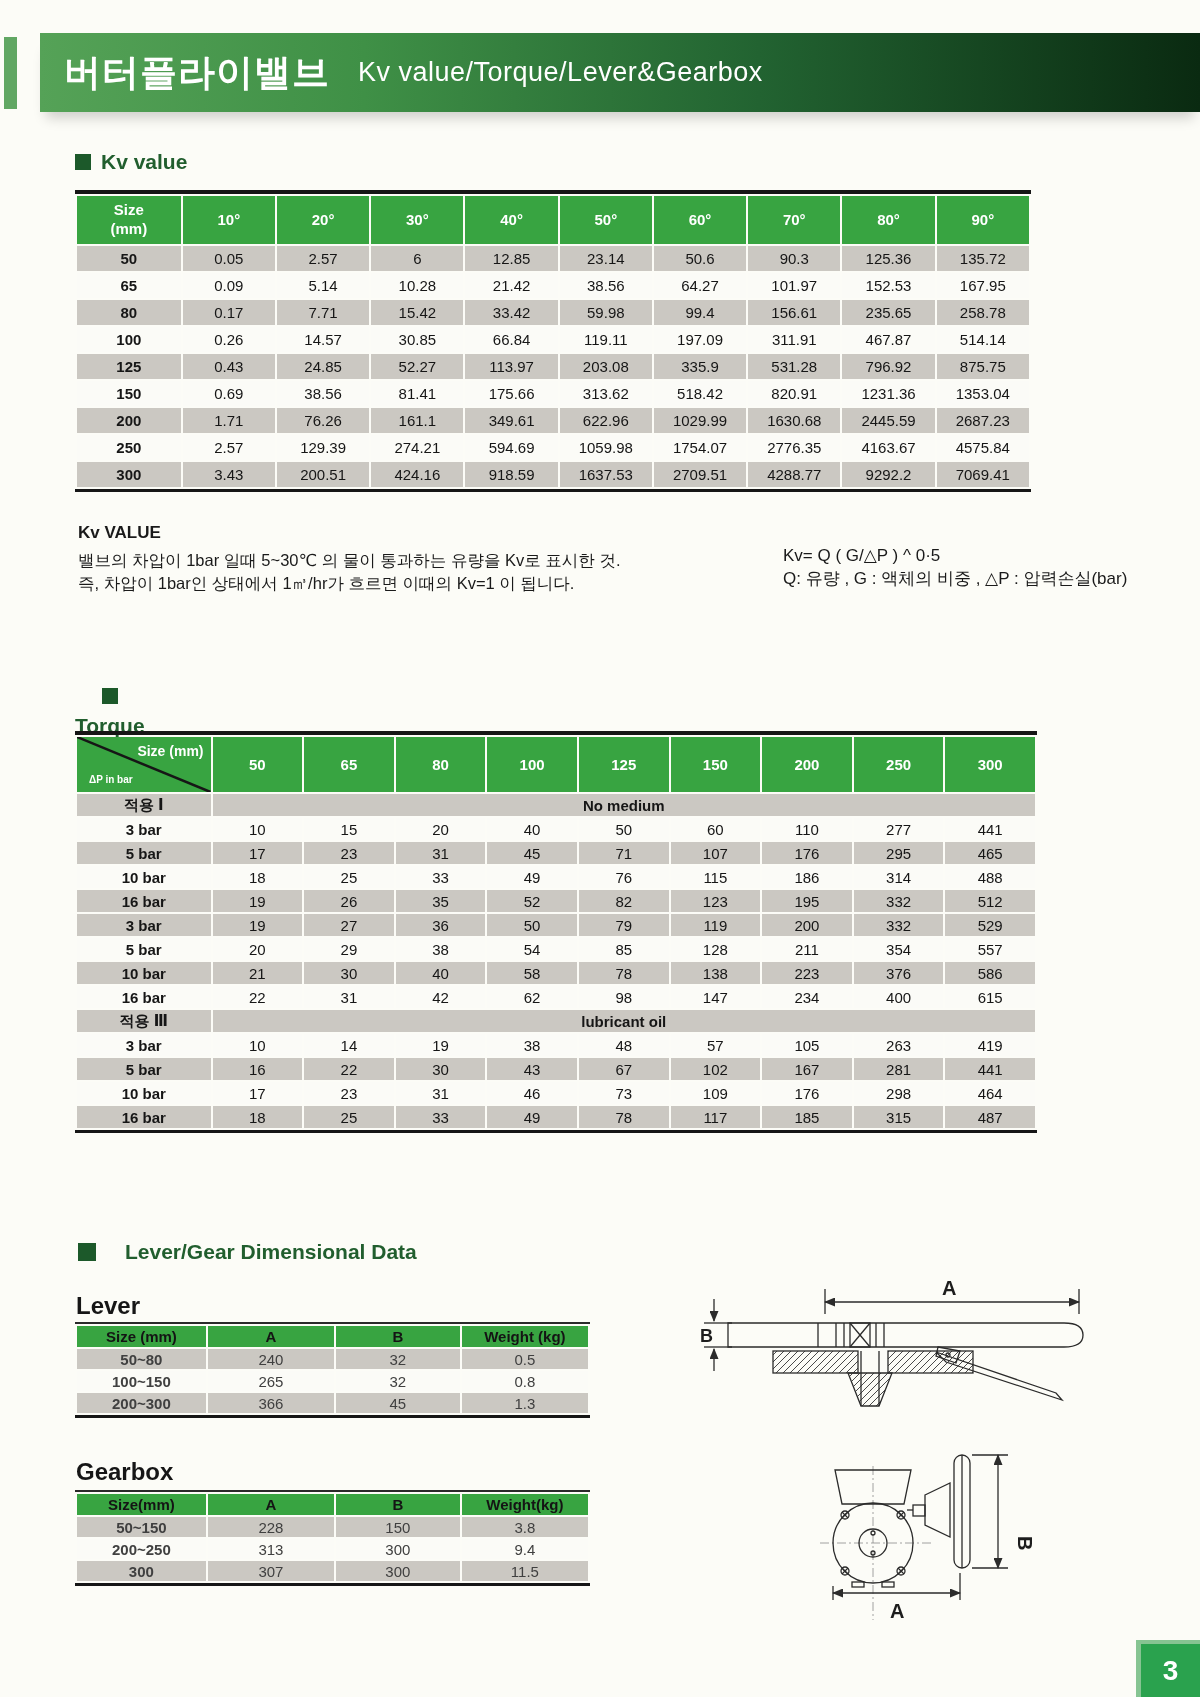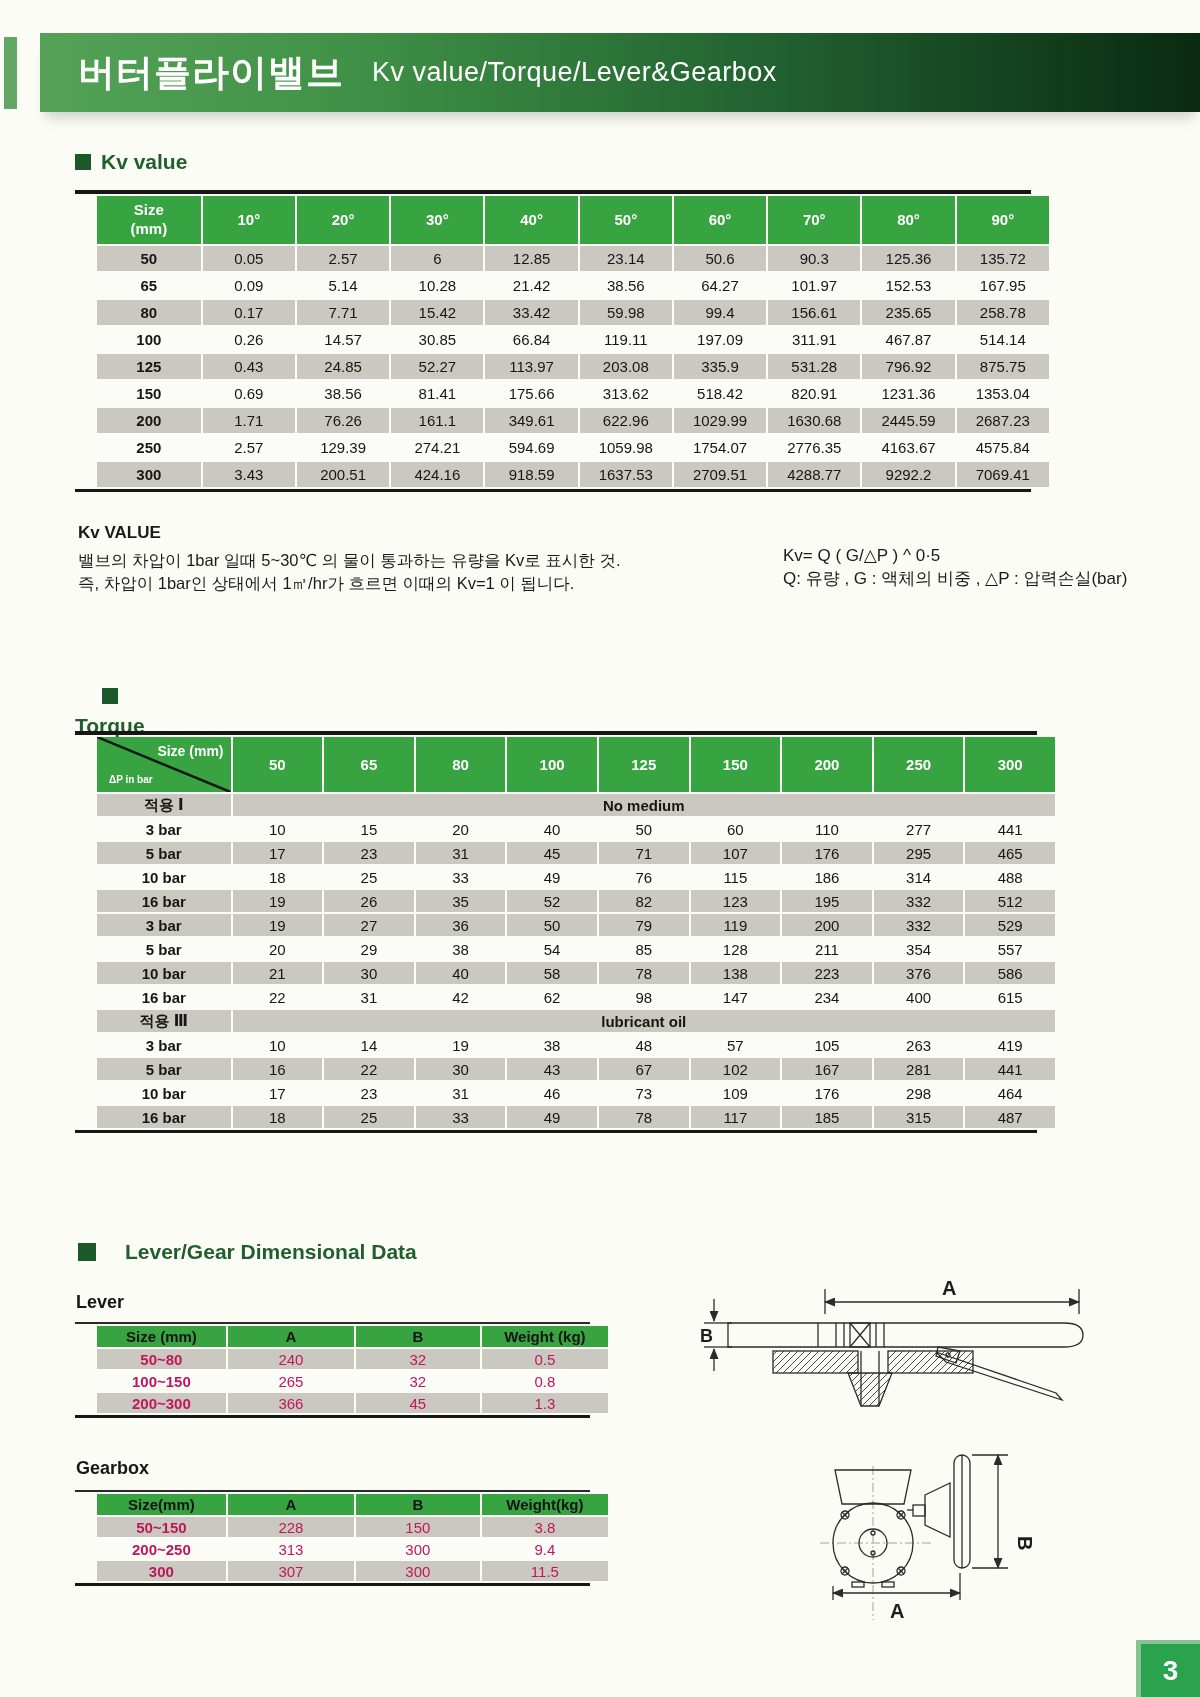--- a/index.html
+++ b/index.html
@@ -6,34 +6,34 @@
   html,body { background:#e9e9e6; }
   body { font-family:"Liberation Sans","DejaVu Sans",sans-serif; color:#1a1a1a; }
   .page { position:relative; width:1200px; height:1697px; margin:0 auto;
           background:#fcfcf7; overflow:hidden; }
 
   
   .accent-bar { position:absolute; left:4px; top:37px; width:13px; height:72px;
                 background:#61a763; }
   .banner { position:absolute; left:40px; top:33px; width:1160px; height:79px;
             background:linear-gradient(90deg,#55a257 0%,#3f9046 28%,#226331 62%,#0a2a11 100%);
-            display:flex; align-items:center; gap:28px; padding-left:38px;
+            display:flex; align-items:center; gap:28px; padding-left:24px;
             box-shadow:0 12px 12px -6px rgba(0,0,0,.18); }
   .banner-title { color:#fff; font-size:37px; font-weight:800; letter-spacing:1px; }
   .banner-subtitle { color:#fff; font-size:27px; font-weight:500; letter-spacing:.5px; }
 
   
   .section-heading { position:absolute; display:flex; align-items:center; gap:10px;
                      color:#215e2e; font-size:21px; font-weight:700; }
   .section-heading .sq { width:16px; height:16px; background:#1c592a; flex:none; }
   #dim-heading { gap:29px; }
   #dim-heading .sq { width:18px; height:18px; }
 
   
-  .tbl { width:100%; border-collapse:separate; border-spacing:2px; table-layout:fixed;margin-left:20px; }
+  .tbl { width:100%; border-collapse:separate; border-spacing:2px; table-layout:fixed; }
   .tbl th, .tbl td { text-align:center; vertical-align:middle; overflow:hidden; white-space:nowrap; }
   tr.row-gray td { background:#cbc8c2; }
   tr.row-white td { background:#fbfbf7; }
   .size-cell { font-weight:700; }
   .val-cell { font-weight:400; }
 
   
   .kv-wrap { position:absolute; left:75px; top:190px; width:956px;
              border-top:4px solid #161616; border-bottom:3px solid #161616; }
   .kv-wrap th { background:#38a441; color:#fff; font-weight:700; font-size:15px;
@@ -51,25 +51,25 @@
   .torque-wrap th { background:#38a441; color:#fff; font-weight:700; font-size:15px; height:55px; }
   .torque-wrap td { height:22px; font-size:15px; color:#161616; }
   .torque-wrap .bar-label, .torque-wrap .group-label { font-weight:700; }
   .torque-wrap .medium-cell { font-weight:700; }
   th.diag-th { position:relative; padding:0; }
   th.diag-th .diag { position:absolute; inset:0; width:100%; height:100%; }
   th.diag-th .diag-top { position:absolute; top:6px; right:7px; font-size:14px; }
   th.diag-th .diag-bottom { position:absolute; bottom:7px; left:12px; font-size:10px; }
 
   
-  .small-title { position:absolute; font-size:18px; font-weight:700; color:#161616; }
+  .small-title { position:absolute; font-size:24px; font-weight:700; color:#161616; }
   .small-wrap { position:absolute; left:75px; width:515px;
                 border-top:2px solid #2a2a2a; border-bottom:3px solid #161616; }
   .small-wrap th { background:#38a441; color:#141414; font-weight:700; font-size:15px; height:21px; }
-  .small-wrap td { height:20px; font-size:15px; color:#be185d; }
+  .small-wrap td { height:20px; font-size:15px; color:#404040; }
   #lever-wrap { top:1322px; }
   #gearbox-wrap { top:1490px; }
 
   
   .drawing { position:absolute; }
   #lever-drawing { left:698px; top:1276px; }
   #gearbox-drawing { left:812px; top:1438px; }
   .drawing text.dim { font:700 20px "Liberation Sans","DejaVu Sans",sans-serif; fill:#1d1d1d; }
   .drawing text.dimB { font:700 18px "Liberation Sans","DejaVu Sans",sans-serif; fill:#1d1d1d; }
 

